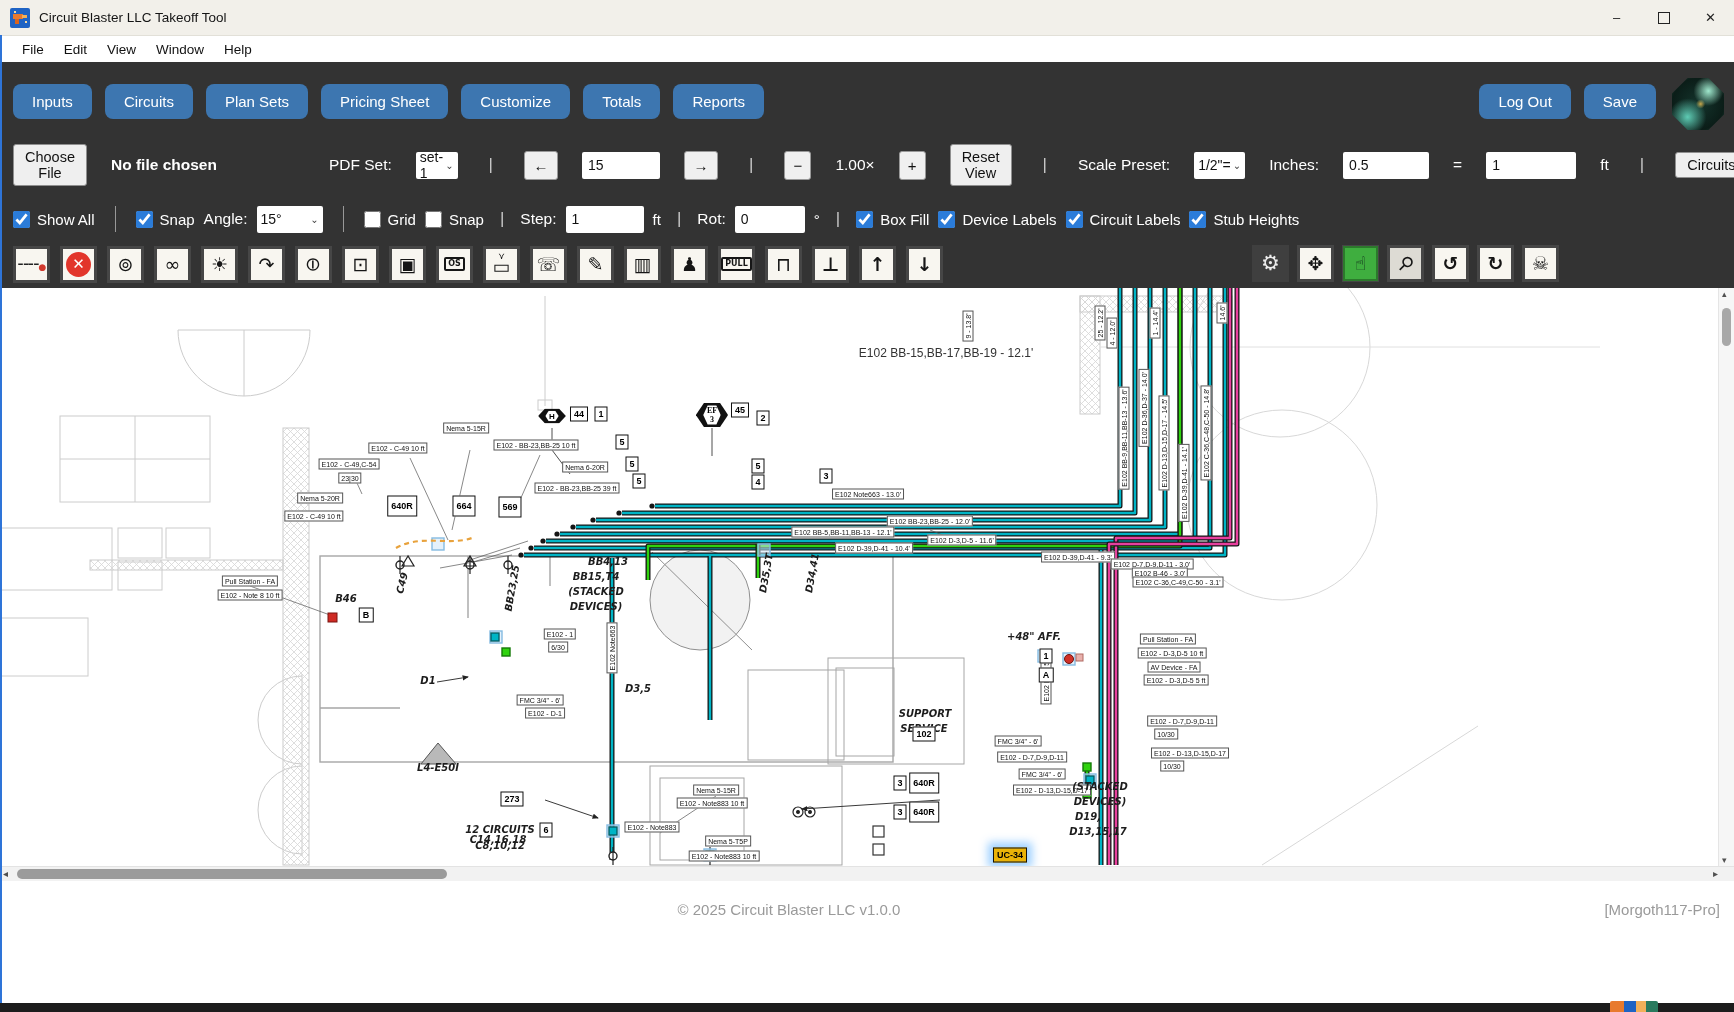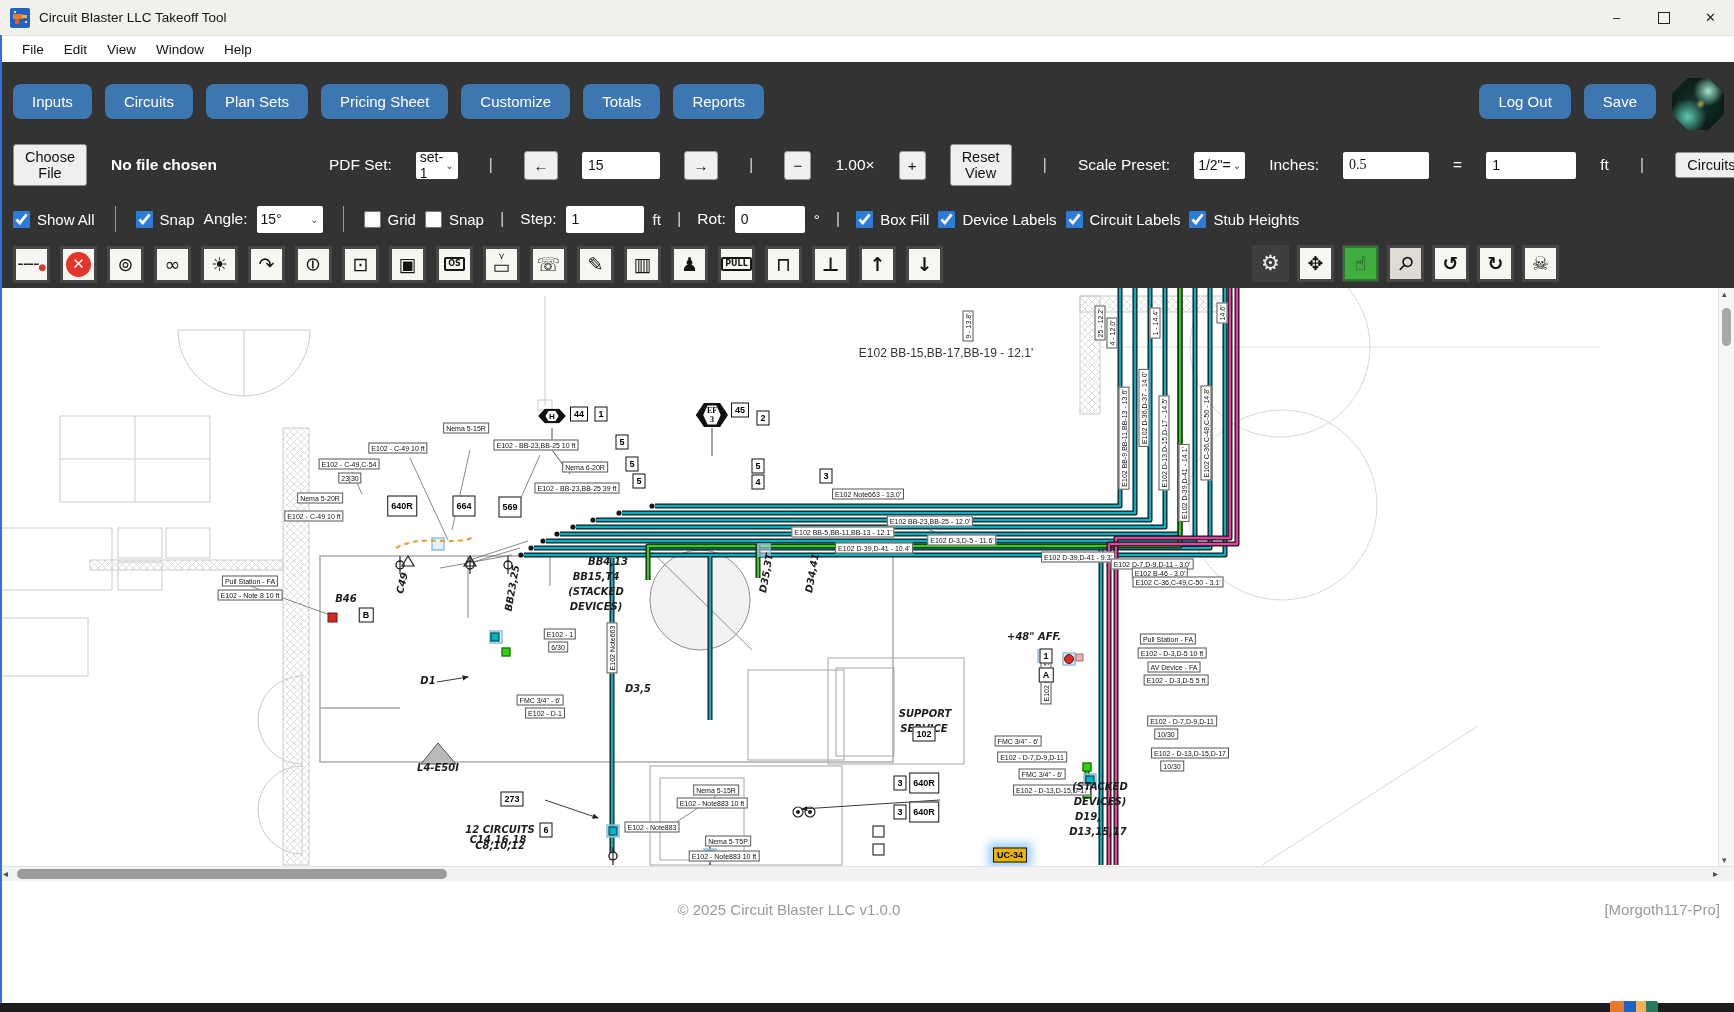--- a/index.html
+++ b/index.html
@@ -156,21 +156,21 @@
     <span class="lbl">1.00×</span>
     <button class="btn-sq" style="min-width:27px">+</button>
     <button class="btn-light">Reset View</button>
     <span class="sep">|</span>
     <span class="lbl">Scale Preset:</span>
     <div class="select" style="width:52px">
       <span>1/2"=</span>
       <span class="chev">⌄</span>
     </div>
     <span class="lbl">Inches:</span>
-    <input class="field" style="width: 74px; font-family: Liberation Serif, serif;" value="0.5">
+    <input class="field" style="width: 74px;" value="0.5">
     <span class="lbl">=</span>
     <input class="field" style="width: 78px;" value="1">
     <span class="lbl">ft</span>
     <span class="sep">|</span>
     <button class="btn-light">Circuits</button>
   </div>
 
   <div class="row row3">
     <label class="chk">
       <input type="checkbox" checked="" style="">

